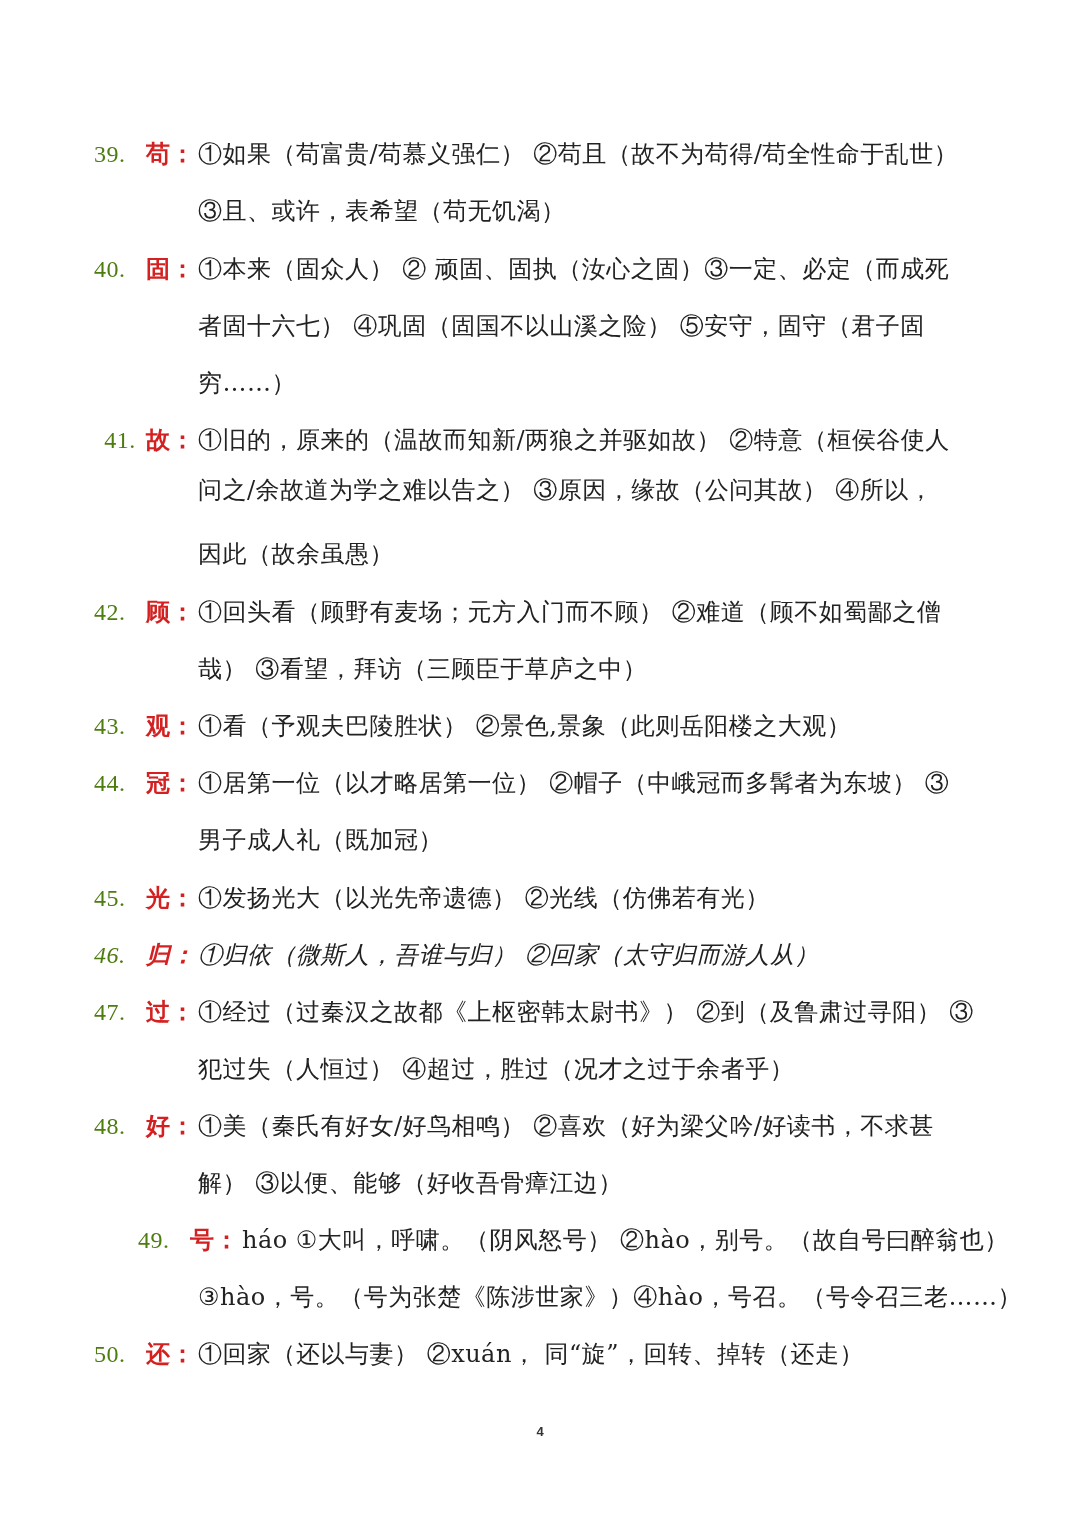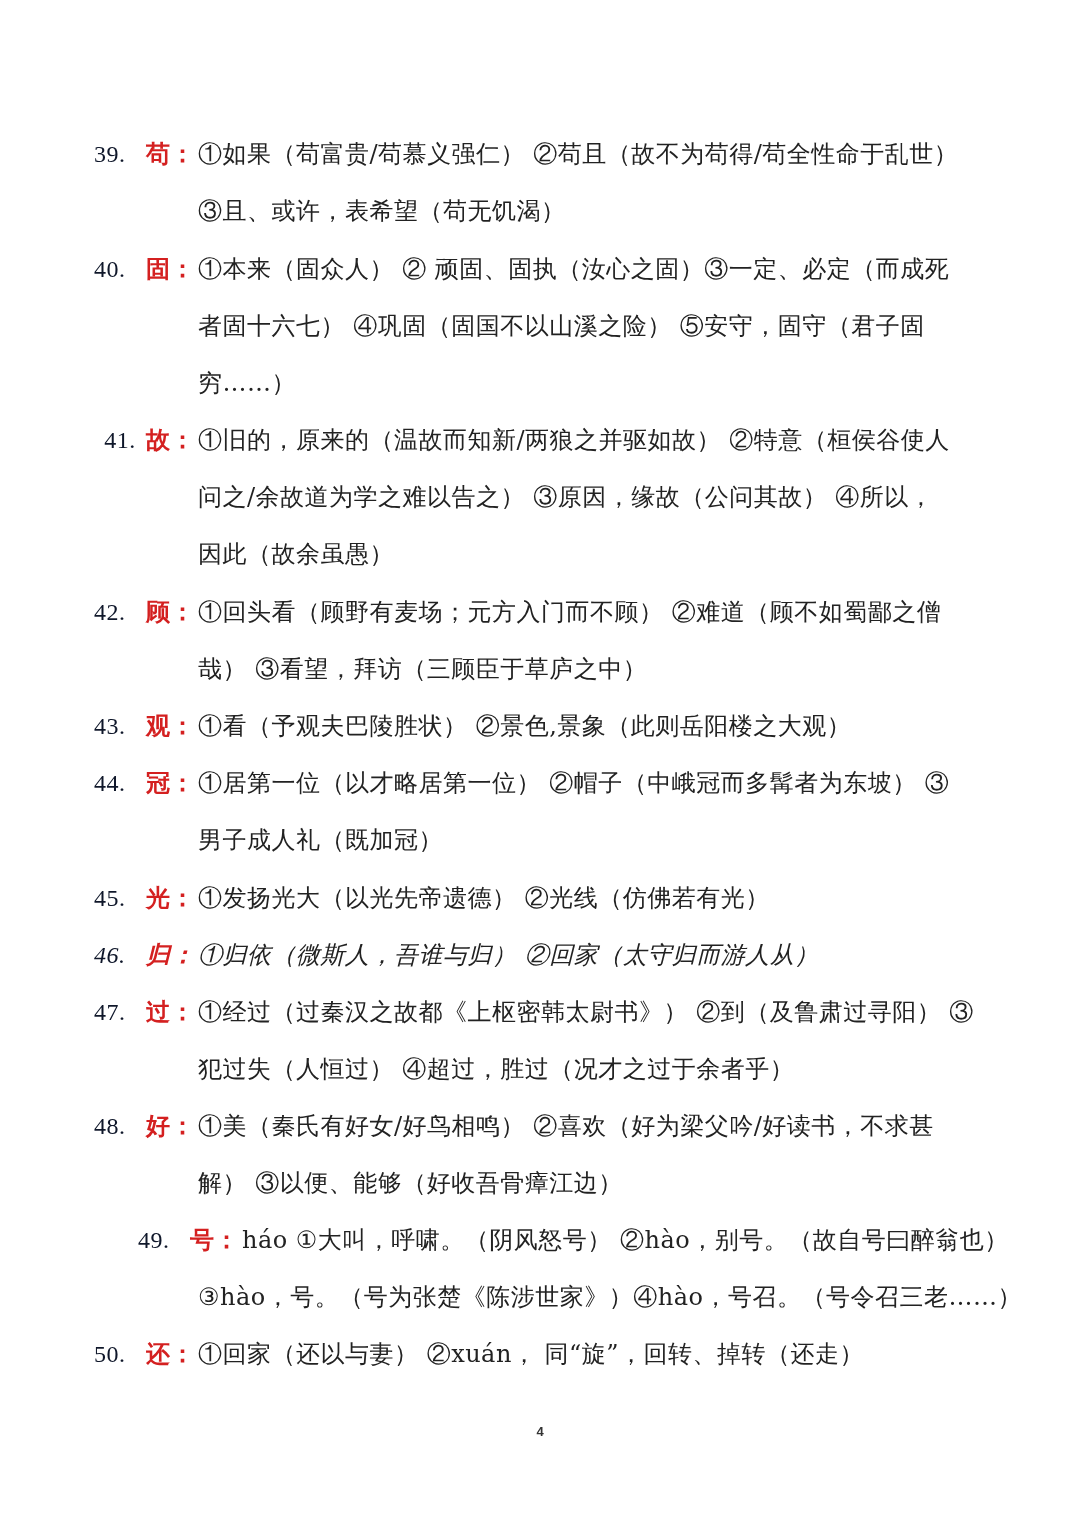--- a/index.html
+++ b/index.html
@@ -34,21 +34,21 @@
       font-size: 24px;
       white-space: nowrap;
       letter-spacing: 0.5px;
     }
     .num {
       position: absolute;
       left: 0;
       width: 52px;
       font-family: "Liberation Serif", serif;
       font-size: 24px;
-      color: #0f172a;
+      color: #4d7c0f;
     }
     .head {
       position: absolute;
       left: 52px;
       color: #d42020;
       font-weight: bold;
     }
     .first-text {
       position: absolute;
       left: 104px;
@@ -92,21 +92,21 @@
     <div class="line cont" style="top:57px;">者固十六七） ④巩固（固国不以山溪之险） ⑤安守，固守（君子固</div>
     <div class="line cont" style="top:114px;">穷……）</div>
   </div>
 
   <div class="entry" style="top:420px;">
     <div class="line" style="top:0;width:900px;text-align:center;">
       <span class="num">41.</span>
       <span class="head">故：</span>
       <span class="first-text">①旧的，原来的（温故而知新/两狼之并驱如故） ②特意（桓侯谷使人</span>
     </div>
-    <div class="line cont" style="top:57px;">问之/余故道为学之难以告之） ③原因，缘故（公问其故） ④所以，</div>
+    <div class="line cont" style="top:50px;">问之/余故道为学之难以告之） ③原因，缘故（公问其故） ④所以，</div>
     <div class="line cont" style="top:114px;">因此（故余虽愚）</div>
   </div>
 
   <div class="entry" style="top:592px;">
     <div class="line" style="top:0;width:900px;">
       <span class="num">42.</span>
       <span class="head">顾：</span>
       <span class="first-text">①回头看（顾野有麦场；元方入门而不顾） ②难道（顾不如蜀鄙之僧</span>
     </div>
     <div class="line cont" style="top:57px;">哉） ③看望，拜访（三顾臣于草庐之中）</div>

